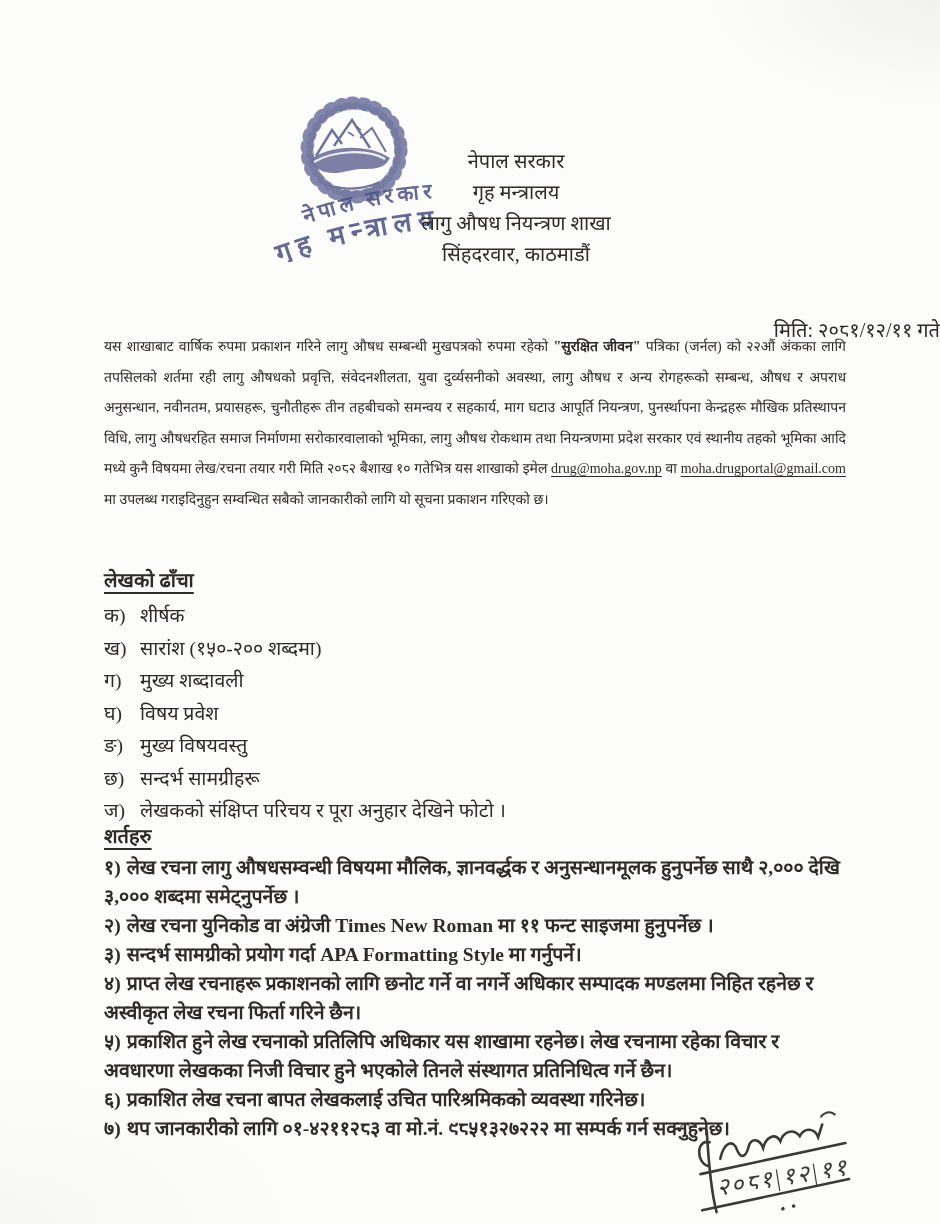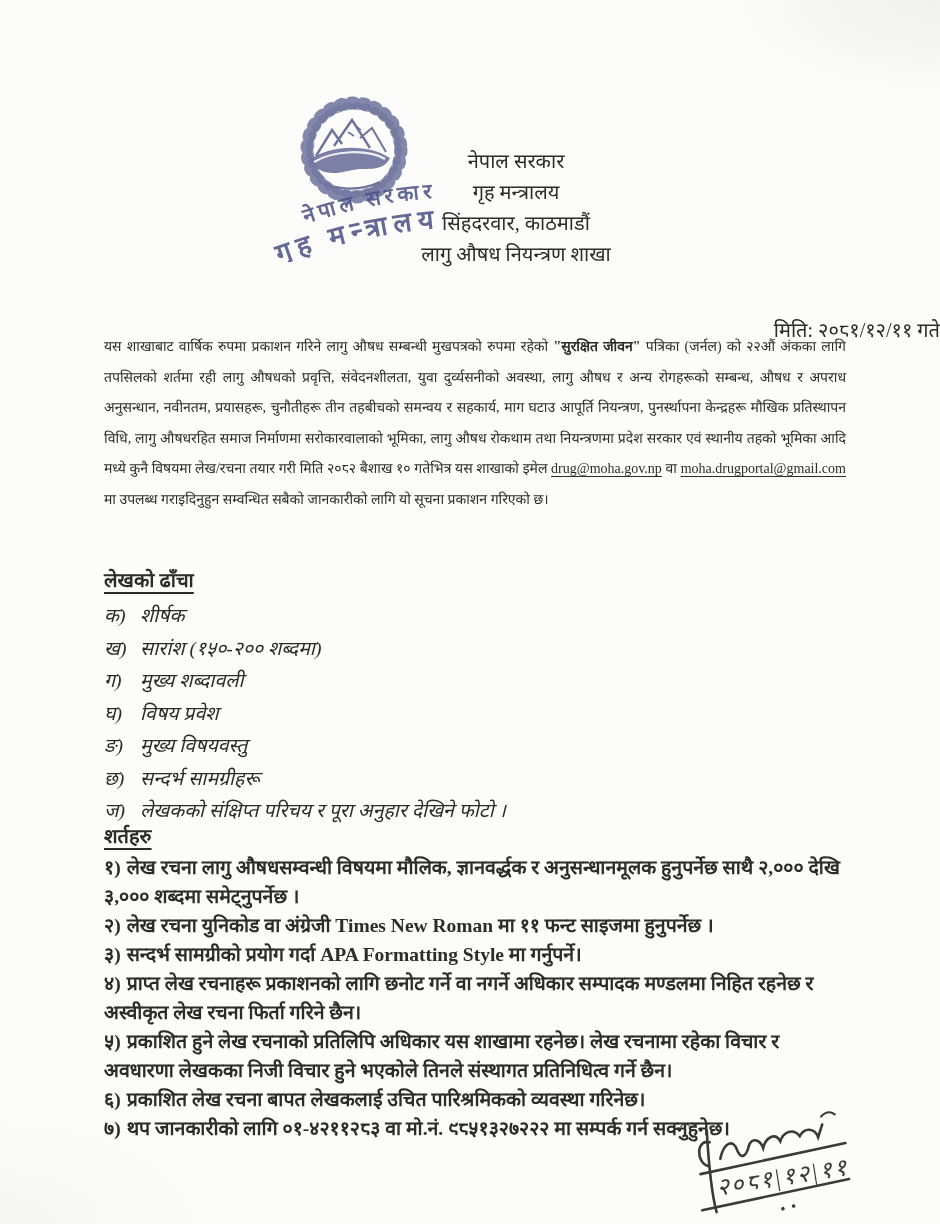--- a/index.html
+++ b/index.html
@@ -36,21 +36,21 @@
   .bold{font-weight:bold;}
   .email{text-decoration:underline;text-underline-offset:3px;}
   .section-heading{
     position:absolute;left:104px;
     font-size:20px;font-weight:600;
   }
   .h-format{top:566px;}
   .h-cond{top:822px;}
   .plist{position:absolute;left:104px;width:742px;font-size:19.5px;}
   .list-format{top:600px;}
-  .list-format .pitem{line-height:32.5px;font-style:italic;}
+  .list-format .pitem{line-height:32.5px;}
   .plabel{display:inline-block;min-width:26px;margin-right:10px;}
   .list-cond{top:853px;}
   .list-cond .pitem{line-height:29px;font-weight:bold;}
   .list-cond .plabel{min-width:0;margin-right:6px;}
   .signature{position:absolute;top:1104px;left:680px;width:225px;height:116px;}
 </style>
 </head>
 <body>
 
 <div class="page">
@@ -83,22 +83,22 @@
         <text font-size="27" letter-spacing="6">
           <textPath href="#arc2" startOffset="2%">गृह मन्त्रालय</textPath>
         </text>
       </g>
     </svg>
   </div>
 
   <div class="ministry-block">
     <div>नेपाल सरकार</div>
     <div>गृह मन्त्रालय</div>
+    <div>लागु औषध नियन्त्रण शाखा</div>
     <div>सिंहदरवार, काठमाडौं</div>
-    <div>लागु औषध नियन्त्रण शाखा</div>
   </div>
 
   <div class="doc-date">मिति: २०८१/१२/११ गते</div>
 
   <p class="body-par"><span>यस शाखाबाट वार्षिक रुपमा प्रकाशन गरिने लागु औषध सम्बन्धी मुखपत्रको रुपमा रहेको </span><span class="bold">"सुरक्षित जीवन"</span><span> पत्रिका (जर्नल) को २२औं अंकका लागि तपसिलको शर्तमा रही लागु औषधको प्रवृत्ति, संवेदनशीलता, युवा दुर्व्यसनीको अवस्था, लागु औषध र अन्य रोगहरूको सम्बन्ध, औषध र अपराध अनुसन्धान, नवीनतम, प्रयासहरू, चुनौतीहरू तीन तहबीचको समन्वय र सहकार्य, माग घटाउ आपूर्ति नियन्त्रण, पुनर्स्थापना केन्द्रहरू मौखिक प्रतिस्थापन विधि, लागु औषधरहित समाज निर्माणमा सरोकारवालाको भूमिका, लागु औषध रोकथाम तथा नियन्त्रणमा प्रदेश सरकार एवं स्थानीय तहको भूमिका आदि मध्ये कुनै विषयमा लेख/रचना तयार गरी मिति २०८२ बैशाख १० गतेभित्र यस शाखाको इमेल </span><span class="email">drug@moha.gov.np</span><span> वा </span><span class="email">moha.drugportal@gmail.com</span><span> मा उपलब्ध गराइदिनुहुन सम्वन्धित सबैको जानकारीको लागि यो सूचना प्रकाशन गरिएको छ।</span></p>
 
   <div class="section-heading h-format">
     <span class="u">लेखको ढाँचा</span>
   </div>
   <div class="plist list-format">

